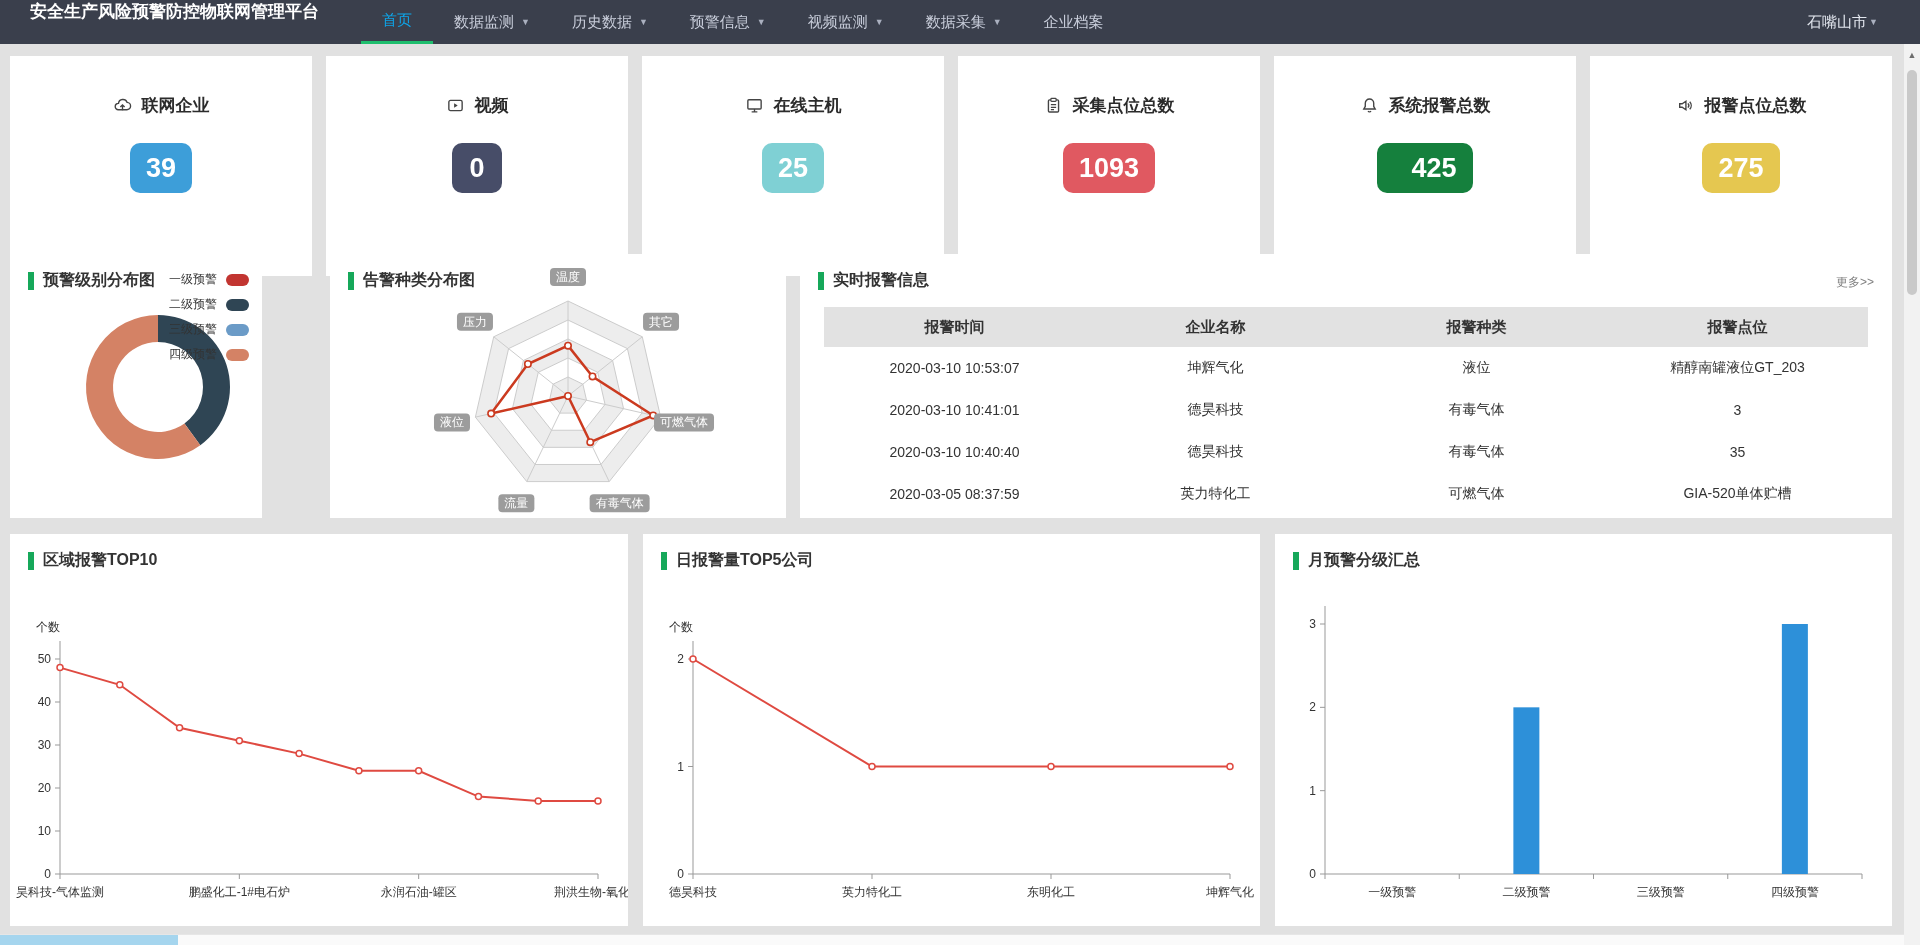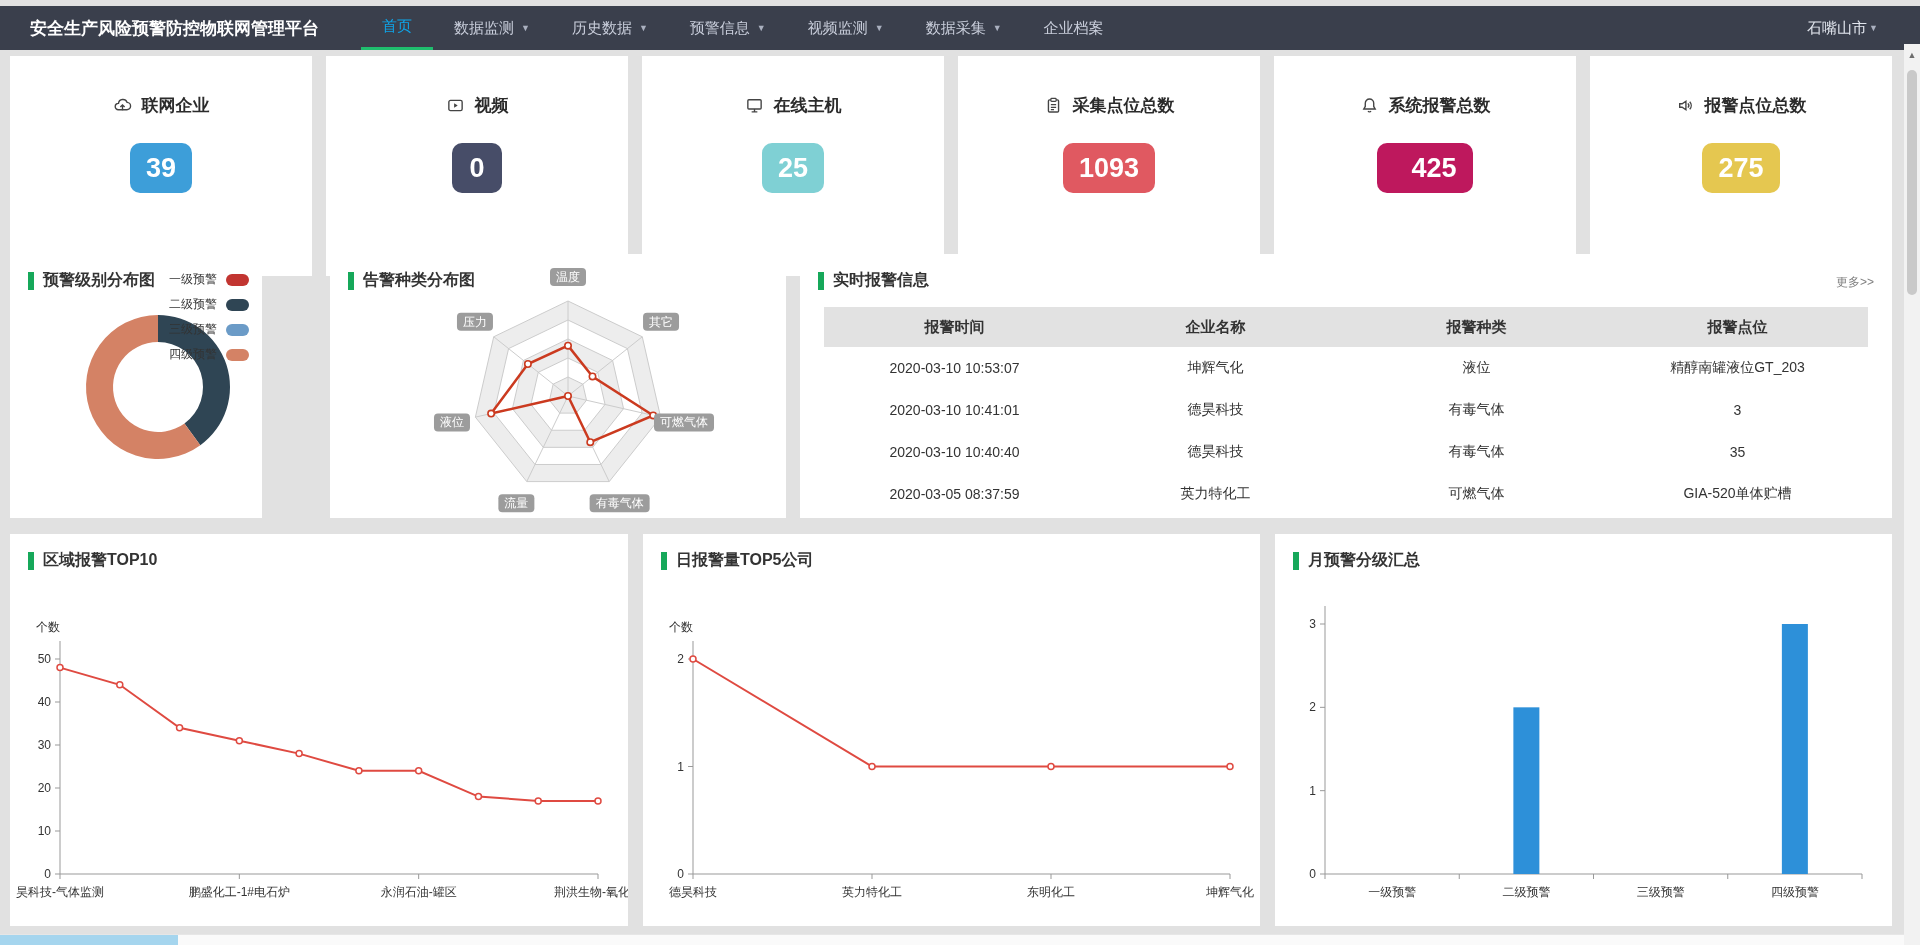--- a/index.html
+++ b/index.html
@@ -1,19 +1,19 @@
 <!DOCTYPE html>
 <html><head>
 <meta charset="utf-8">
 <style>
   html,body{margin:0;padding:0;background:#e1e1e1;font-family:"Liberation Sans",sans-serif;}
   .screen{position:relative;width:1920px;height:945px;overflow:hidden;background:#e1e1e1;}
 
   
-  .nav{position:absolute;left:0;top:6px;width:1920px;height:44px;background:#3a3f4c;display:flex;align-items:center;z-index:5;}
+  .nav{position:absolute;left:0;top:0;width:1920px;height:44px;background:#3a3f4c;display:flex;z-index:5;}
   .nav-title{color:#ffffff;font-size:17px;font-weight:bold;margin-left:30px;white-space:nowrap;}
   .nav-menu{display:flex;height:44px;margin-left:42px;}
   .nav-item{display:flex;align-items:center;gap:7px;padding:0 21px;color:#c9cedb;font-size:15px;cursor:pointer;height:44px;box-sizing:border-box;white-space:nowrap;}
   .nav-item.active{color:#0ea5e9;border-bottom:3px solid #1fbe6e;}
   .chev{font-size:9px;color:#aab0bf;line-height:1;}
   .nav-region{margin-left:auto;margin-right:42px;color:#e2e6ee;font-size:15px;display:flex;gap:2px;align-items:center;cursor:pointer;white-space:nowrap;}
 
   
   .row{position:absolute;left:10px;}
   .row1{top:56px;height:182px;display:flex;gap:14px;}
@@ -145,21 +145,21 @@
         <div class="stat-badge" style="background: rgb(224, 89, 97);">1093</div>
       </div>
       <div class="stat-card card">
         <div class="stat-head">
           <svg class="stat-icon" viewBox="0 0 18 18">
             <path d="M9 2.8a4 4 0 0 1 4 4v3.1l1.4 2.4H3.6L5 9.9V6.8a4 4 0 0 1 4-4z" fill="none" stroke="#444" stroke-width="1.3"></path>
             <path d="M7.7 14.2a1.4 1.4 0 0 0 2.6 0" fill="none" stroke="#444" stroke-width="1.3"></path>
           </svg>
           <span>系统报警总数</span>
         </div>
-        <div class="stat-badge" style="background: #be185d; padding-left: 34px;">425</div>
+        <div class="stat-badge" style="background: #15803d; padding-left: 34px;">425</div>
       </div>
       <div class="stat-card card">
         <div class="stat-head">
           <svg class="stat-icon" viewBox="0 0 18 18">
             <path d="M3.5 7.3v3.4h2.3L9.4 13V5L5.8 7.3z" fill="none" stroke="#444" stroke-width="1.3"></path>
             <path d="M11.3 7a3 3 0 0 1 0 4M13 5.4a5.3 5.3 0 0 1 0 7.2" fill="none" stroke="#444" stroke-width="1.3"></path>
           </svg>
           <span>报警点位总数</span>
         </div>
         <div class="stat-badge" style="background: rgb(229, 199, 80);">275</div>

